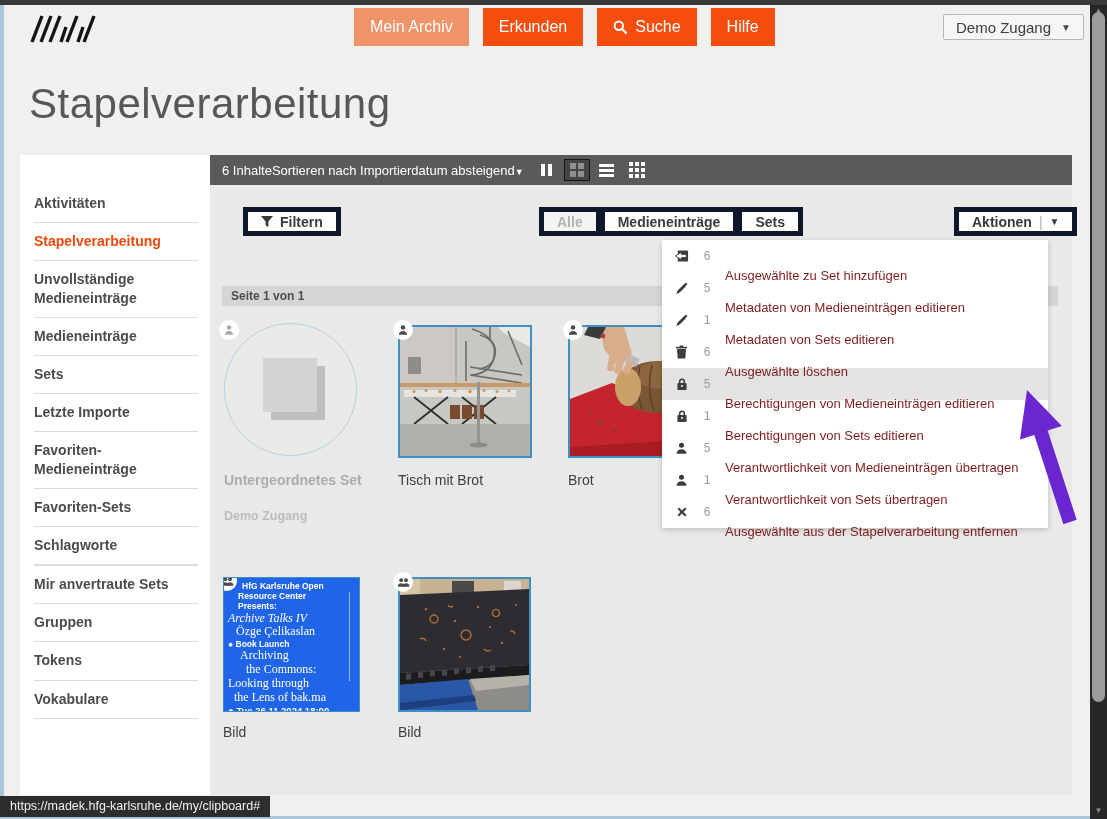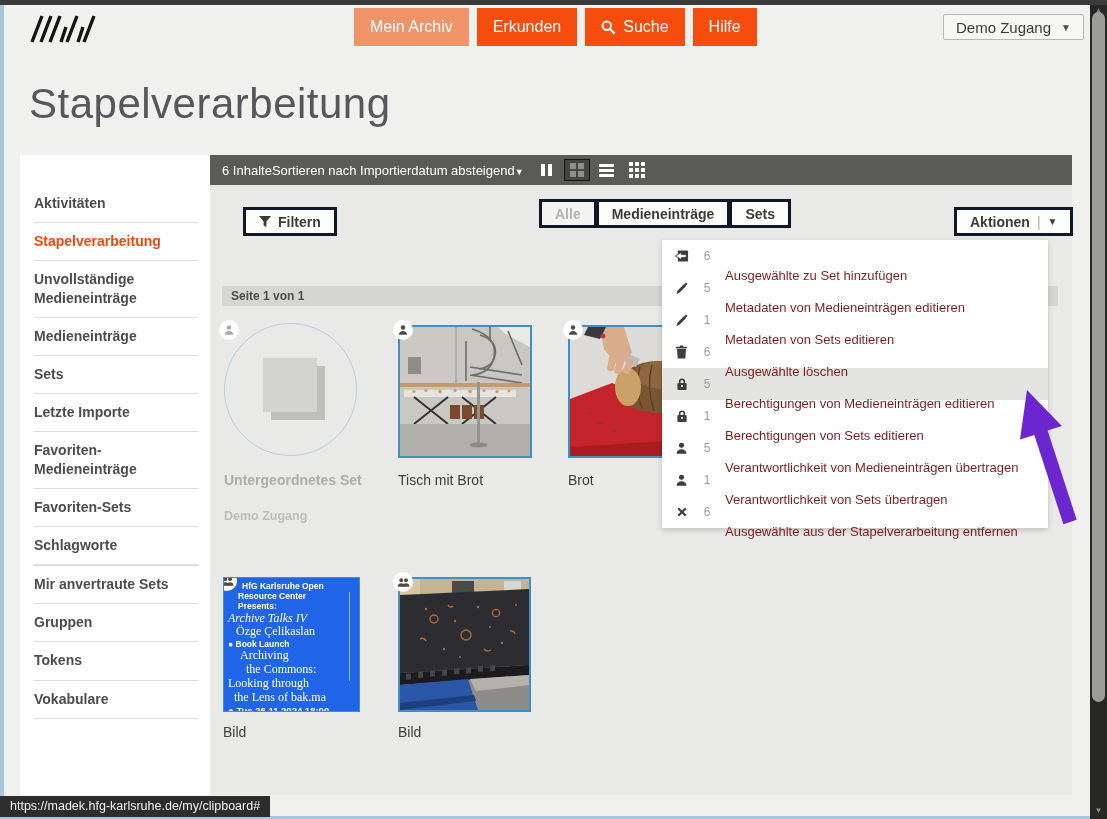--- a/index.html
+++ b/index.html
@@ -13,21 +13,21 @@
   .wb-top    { position:absolute; top:0; left:0; right:0; height:5px; background:#3a3a3a; z-index:50; }
   .wb-left   { position:absolute; top:5px; left:0; bottom:0; width:4px; background:#a9c6dd; z-index:50; }
   .wb-bottom { position:absolute; left:0; right:17px; bottom:0; height:3px; background:#a9c6dd; z-index:50; }
   .scrollbar { position:absolute; top:5px; right:0; width:17px; bottom:0; background:#272726; z-index:60; }
   .scroll-thumb { position:absolute; top:7px; left:2px; width:13px; height:690px; background:#9c9c9b; border-radius:7px; }
   .scroll-arrow { position:absolute; left:0; width:17px; text-align:center; color:#8c8c8b; font-size:8px; }
   .scroll-arrow.up { top:1px; } .scroll-arrow.down { bottom:4px; }
 
   
   .logo { position:absolute; left:30px; top:13px; }
-  .nav { position:absolute; left:354px; top:8px; display:flex; gap:8px; }
+  .nav { position:absolute; left:354px; top:8px; display:flex; gap:14px; }
   .nav-btn { height:38px; padding:0 16px; display:flex; align-items:center; gap:7px;
     background:#f44d0d; color:#fff; font-size:16px; border:none; cursor:pointer; }
   .nav-btn.muted { background:#ef9368; }
   .account-btn { position:absolute; left:943px; top:14px; height:26px; padding:0 12px;
     background:#f6f6f5; border:1px solid #b6b6b5; border-radius:2px; font-size:15px;
     color:#3c3c3c; display:flex; align-items:center; gap:10px; cursor:pointer; }
   .account-btn .caret { font-size:10px; color:#4a4a4a; }
 
   .page-title { position:absolute; left:29px; top:80px; font-size:42px; font-weight:400;
     color:#57575b; letter-spacing:.5px; }
@@ -49,24 +49,24 @@
   .sort-ctl .caret { font-size:9px; }
   .vt { width:26px; height:22px; display:flex; align-items:center; justify-content:center; cursor:pointer; }
   .vt-bars  { gap:3px; } .vt-bars span { width:4px; height:12px; background:#fff; }
   .vt-squares { background:#454544; border:1px solid #161616; }
   .vt-squares .grid2 { display:grid; grid-template-columns:6px 6px; gap:2px; }
   .vt-squares .grid2 span { width:6px; height:6px; background:#8f8f8f; }
   .vt-lines { flex-direction:column; gap:2px; } .vt-lines span { width:15px; height:3px; background:#fff; }
   .vt-dots .grid3 { display:grid; grid-template-columns:repeat(3,4px); gap:2px; }
   .vt-dots .grid3 span { width:4px; height:4px; background:#fff; }
 
-  .btn { background:#fdfdfc; border:3px solid #0f172a; color:#3b3b3b; font-size:14px;
+  .btn { background:#fdfdfc; border:5px solid #0f172a; color:#3b3b3b; font-size:14px;
     font-weight:bold; display:flex; align-items:center; cursor:pointer; }
   .filter-btn { position:absolute; left:33px; top:52px; height:29px; padding:0 13px; gap:7px; }
-  .segmented { position:absolute; left:330px; top:44px; display:flex;align-items:center; }
+  .segmented { position:absolute; left:330px; top:52px; display:flex;align-items:center; }
   .seg-btn { height:29px; padding:0 13px; margin-left:-1px; }
   .seg-btn.dim { color:#b3b3b2; background:#f4f4f3; }
   .actions-btn { position:absolute; left:744px; top:52px; height:29px; padding:0 13px; }
   .actions-btn .sep { color:#b0b0af; font-weight:400; margin:0 7px; }
   .actions-btn .caret { font-size:10px; }
   .pagebar { position:absolute; left:12px; top:131px; right:14px; height:20px; background:#d5d5d4;
     font-size:12px; font-weight:bold; color:#4c4c4c; line-height:20px; padding-left:9px; }
 
   
   .card { position:absolute; }

